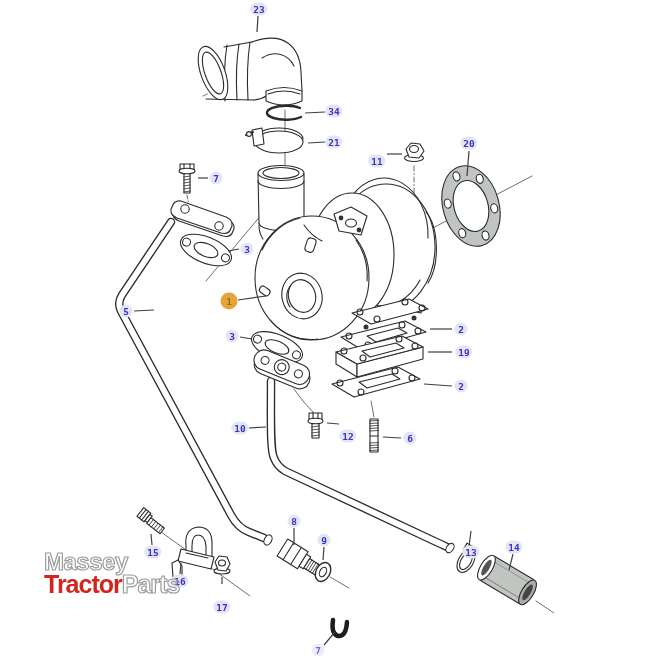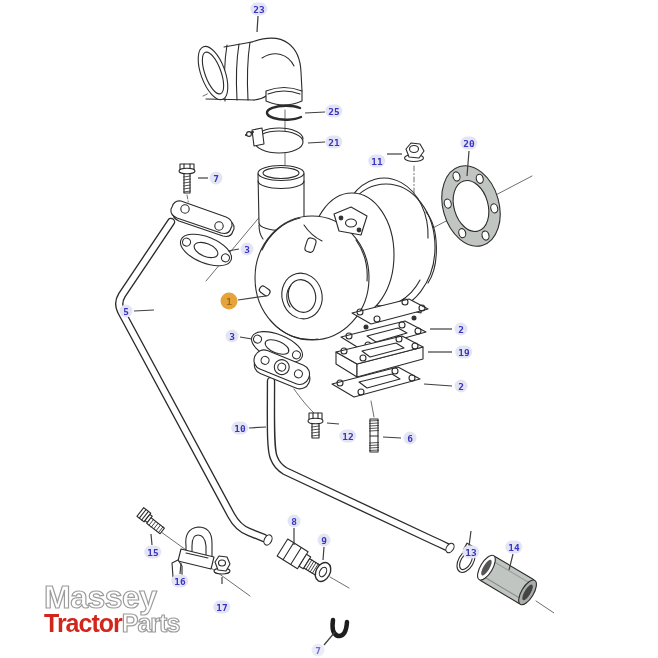--- a/index.html
+++ b/index.html
@@ -24,22 +24,22 @@
     background:var(--highlight-bg,#e6a33c);
     color:var(--highlight-text,#9c6a12);
     line-height:17px; font-size:9.5px;
   }
   .callout.faint { opacity:0.72; }
   .watermark {
     position:absolute; left:44px; top:551px; line-height:0.92;
     font-weight:bold; pointer-events:none; z-index:5;
   }
   .wm-line1 {
-    display:block; font-size:32px; letter-spacing:-0.5px;
-    color:transparent;margin-top:32px; -webkit-text-stroke:1.2px var(--brand-gray,#9c9c9c);
+    display:block; font-size:24px; letter-spacing:-0.5px;
+    color:transparent; -webkit-text-stroke:1.2px var(--brand-gray,#9c9c9c);
   }
   .wm-line2 { display:block; font-size:25px; letter-spacing:-1px; }
   .wm-tractor { color:var(--brand-red,#d2261d); }
   .wm-parts { color:transparent; -webkit-text-stroke:1.2px var(--brand-gray,#9c9c9c); }
 </style>
 </head>
 <body>
 
 <div class="stage">
 
@@ -322,21 +322,21 @@
       <line x1="471" y1="531" x2="469" y2="546" stroke="#3f3f3f" stroke-width="1.2"></line>
       <line x1="513" y1="554" x2="509" y2="570" stroke="#3f3f3f" stroke-width="1.2"></line>
       <line x1="152" y1="545" x2="151" y2="534" stroke="#3f3f3f" stroke-width="1.2"></line>
       <line x1="180" y1="574" x2="181" y2="563" stroke="#3f3f3f" stroke-width="1.2"></line>
       <line x1="222" y1="584" x2="222" y2="577" stroke="#3f3f3f" stroke-width="1.2"></line>
       <line x1="324" y1="645" x2="335" y2="632" stroke="#3f3f3f" stroke-width="1.2"></line>
     </svg>
 
   <div class="callout-layer">
       <div class="callout default" style="left: 259px; top: 9px;">23</div>
-      <div class="callout default" style="left: 334px; top: 111px;">25</div>
+      <div class="callout default" style="left: 334px; top: 111px;">34</div>
       <div class="callout default" style="left: 334px; top: 142px;">21</div>
       <div class="callout default" style="left: 377px; top: 153px; margin-top: 8px;">11</div>
       <div class="callout default" style="left: 469px; top: 143px;">20</div>
       <div class="callout default" style="left: 601px; top: 103px;">3</div>
       <div class="callout default" style="left: 601px; top: 135px;">2</div>
       <div class="callout default" style="left: 216px; top: 178px;">7</div>
       <div class="callout default" style="left: 247px; top: 249px;">3</div>
       <div class="callout highlight" style="left: 229px; top: 301px;">1</div>
       <div class="callout default" style="left: 126px; top: 311px;">5</div>
       <div class="callout default" style="left: 232px; top: 336px;">3</div>

